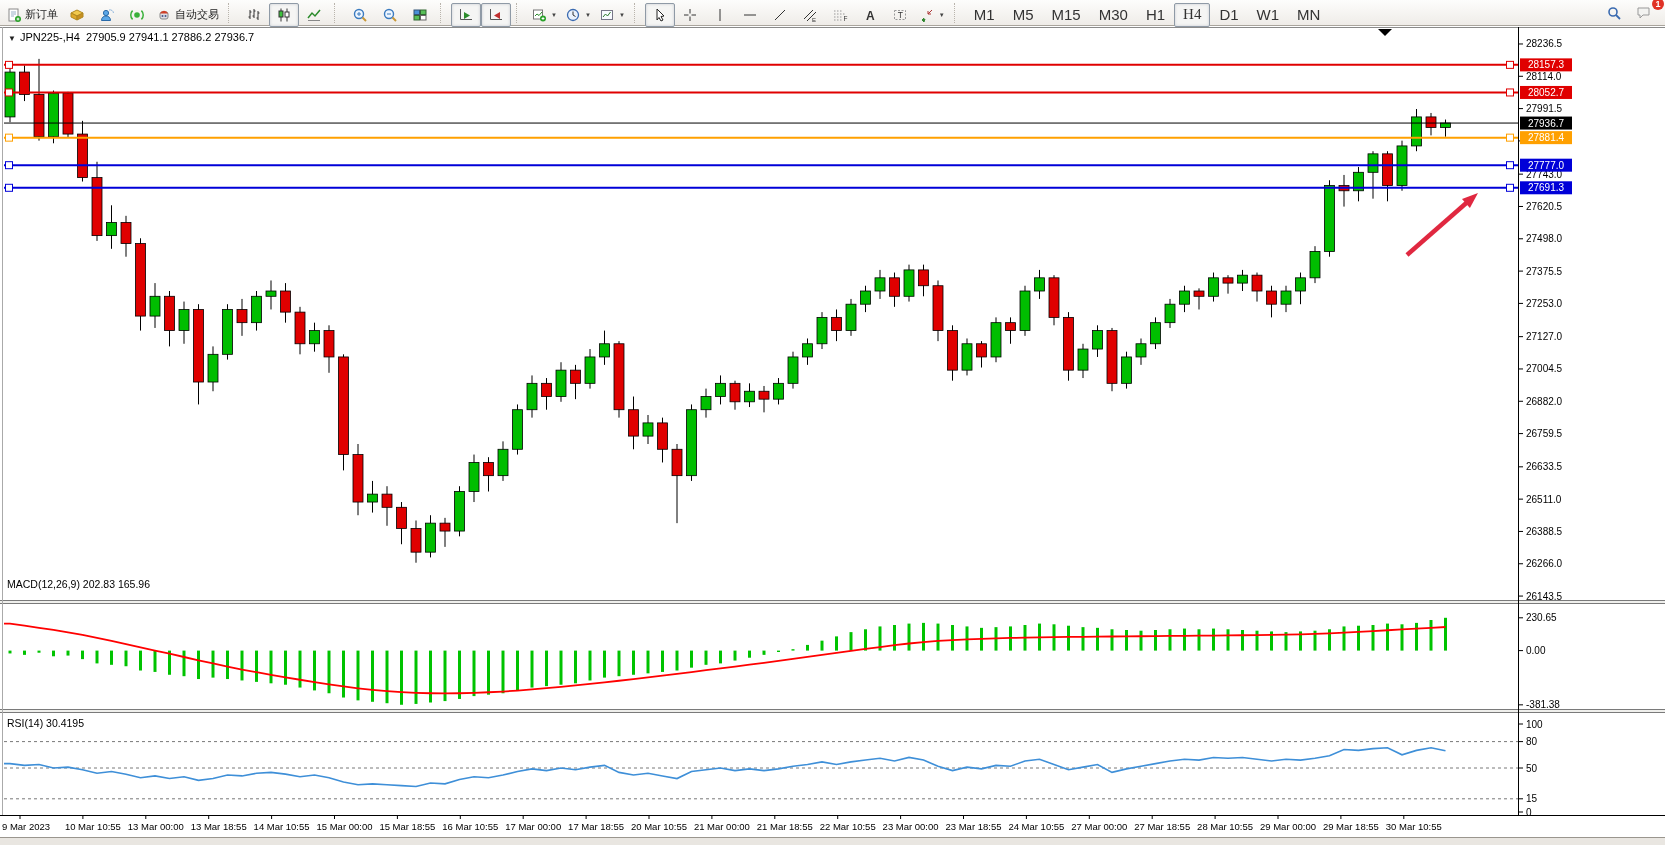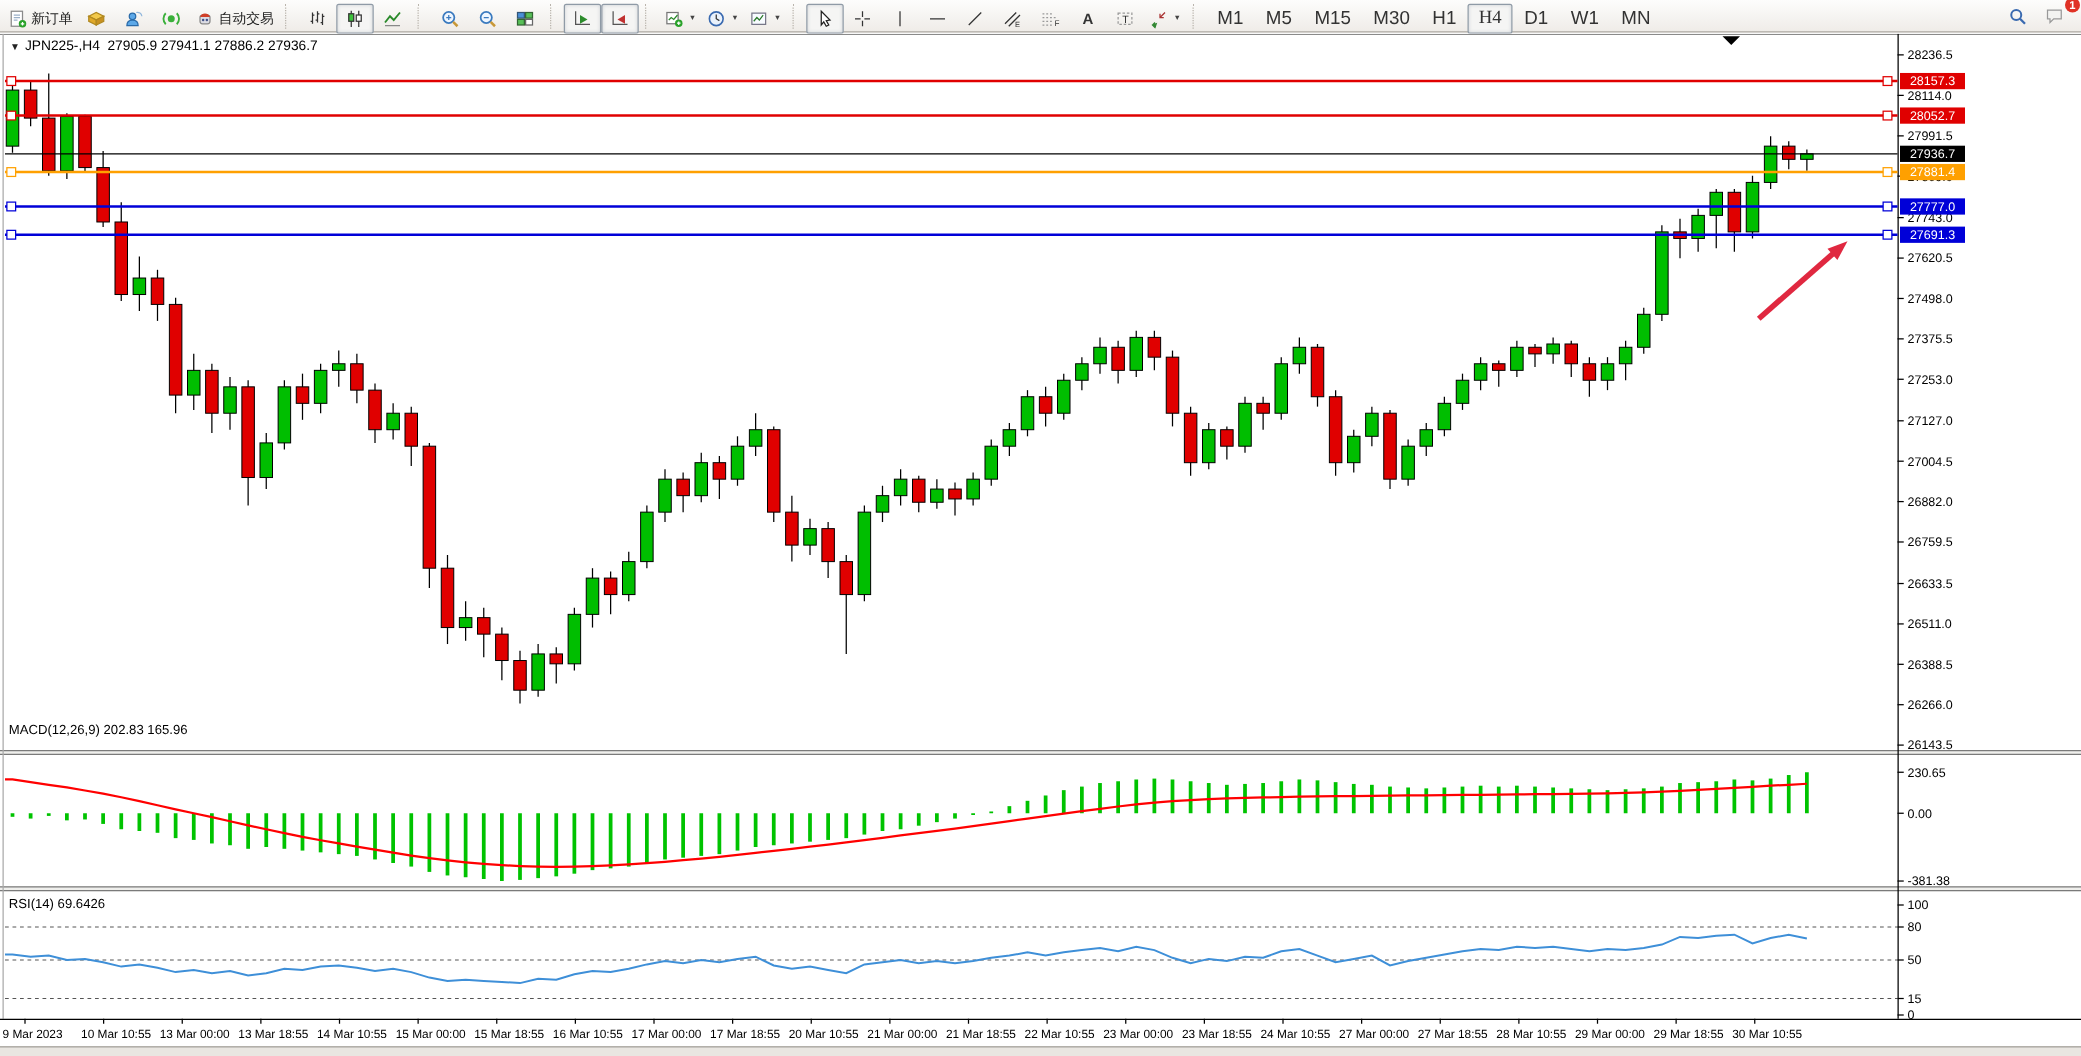--- a/index.html
+++ b/index.html
@@ -733,15 +733,15 @@
           <line x1="1403.8" y1="788" x2="1403.8" y2="792" stroke="#000"></line>
           <text x="1385.8" y="803" font-size="9.5" fill="#000" font-family="Liberation Sans, sans-serif">30 Mar 10:55</text>
         </g>
         <g>
           <line x1="1407" y1="228" x2="1472" y2="171" stroke="#e02840" stroke-width="4.5"></line>
           <polygon points="1478,166,1469.894783077434,181.04345235104475,1462.0017446083389,172.00465023320967" fill="#e02840"></polygon>
         </g>
       </svg>
     <div class="pane-label" id="title-row"><span class="caret2">▼</span><span>JPN225-,H4</span><span> &nbsp;</span><span>27905.9 27941.1 27886.2 27936.7</span></div>
     <div class="pane-label" id="macd-label">MACD(12,26,9) 202.83 165.96</div>
-    <div class="pane-label" id="rsi-label">RSI(14) 69.6426</div>
+    <div class="pane-label" id="rsi-label">RSI(14) 30.4195</div>
   </div>
 </div>
 
 </body></html>

